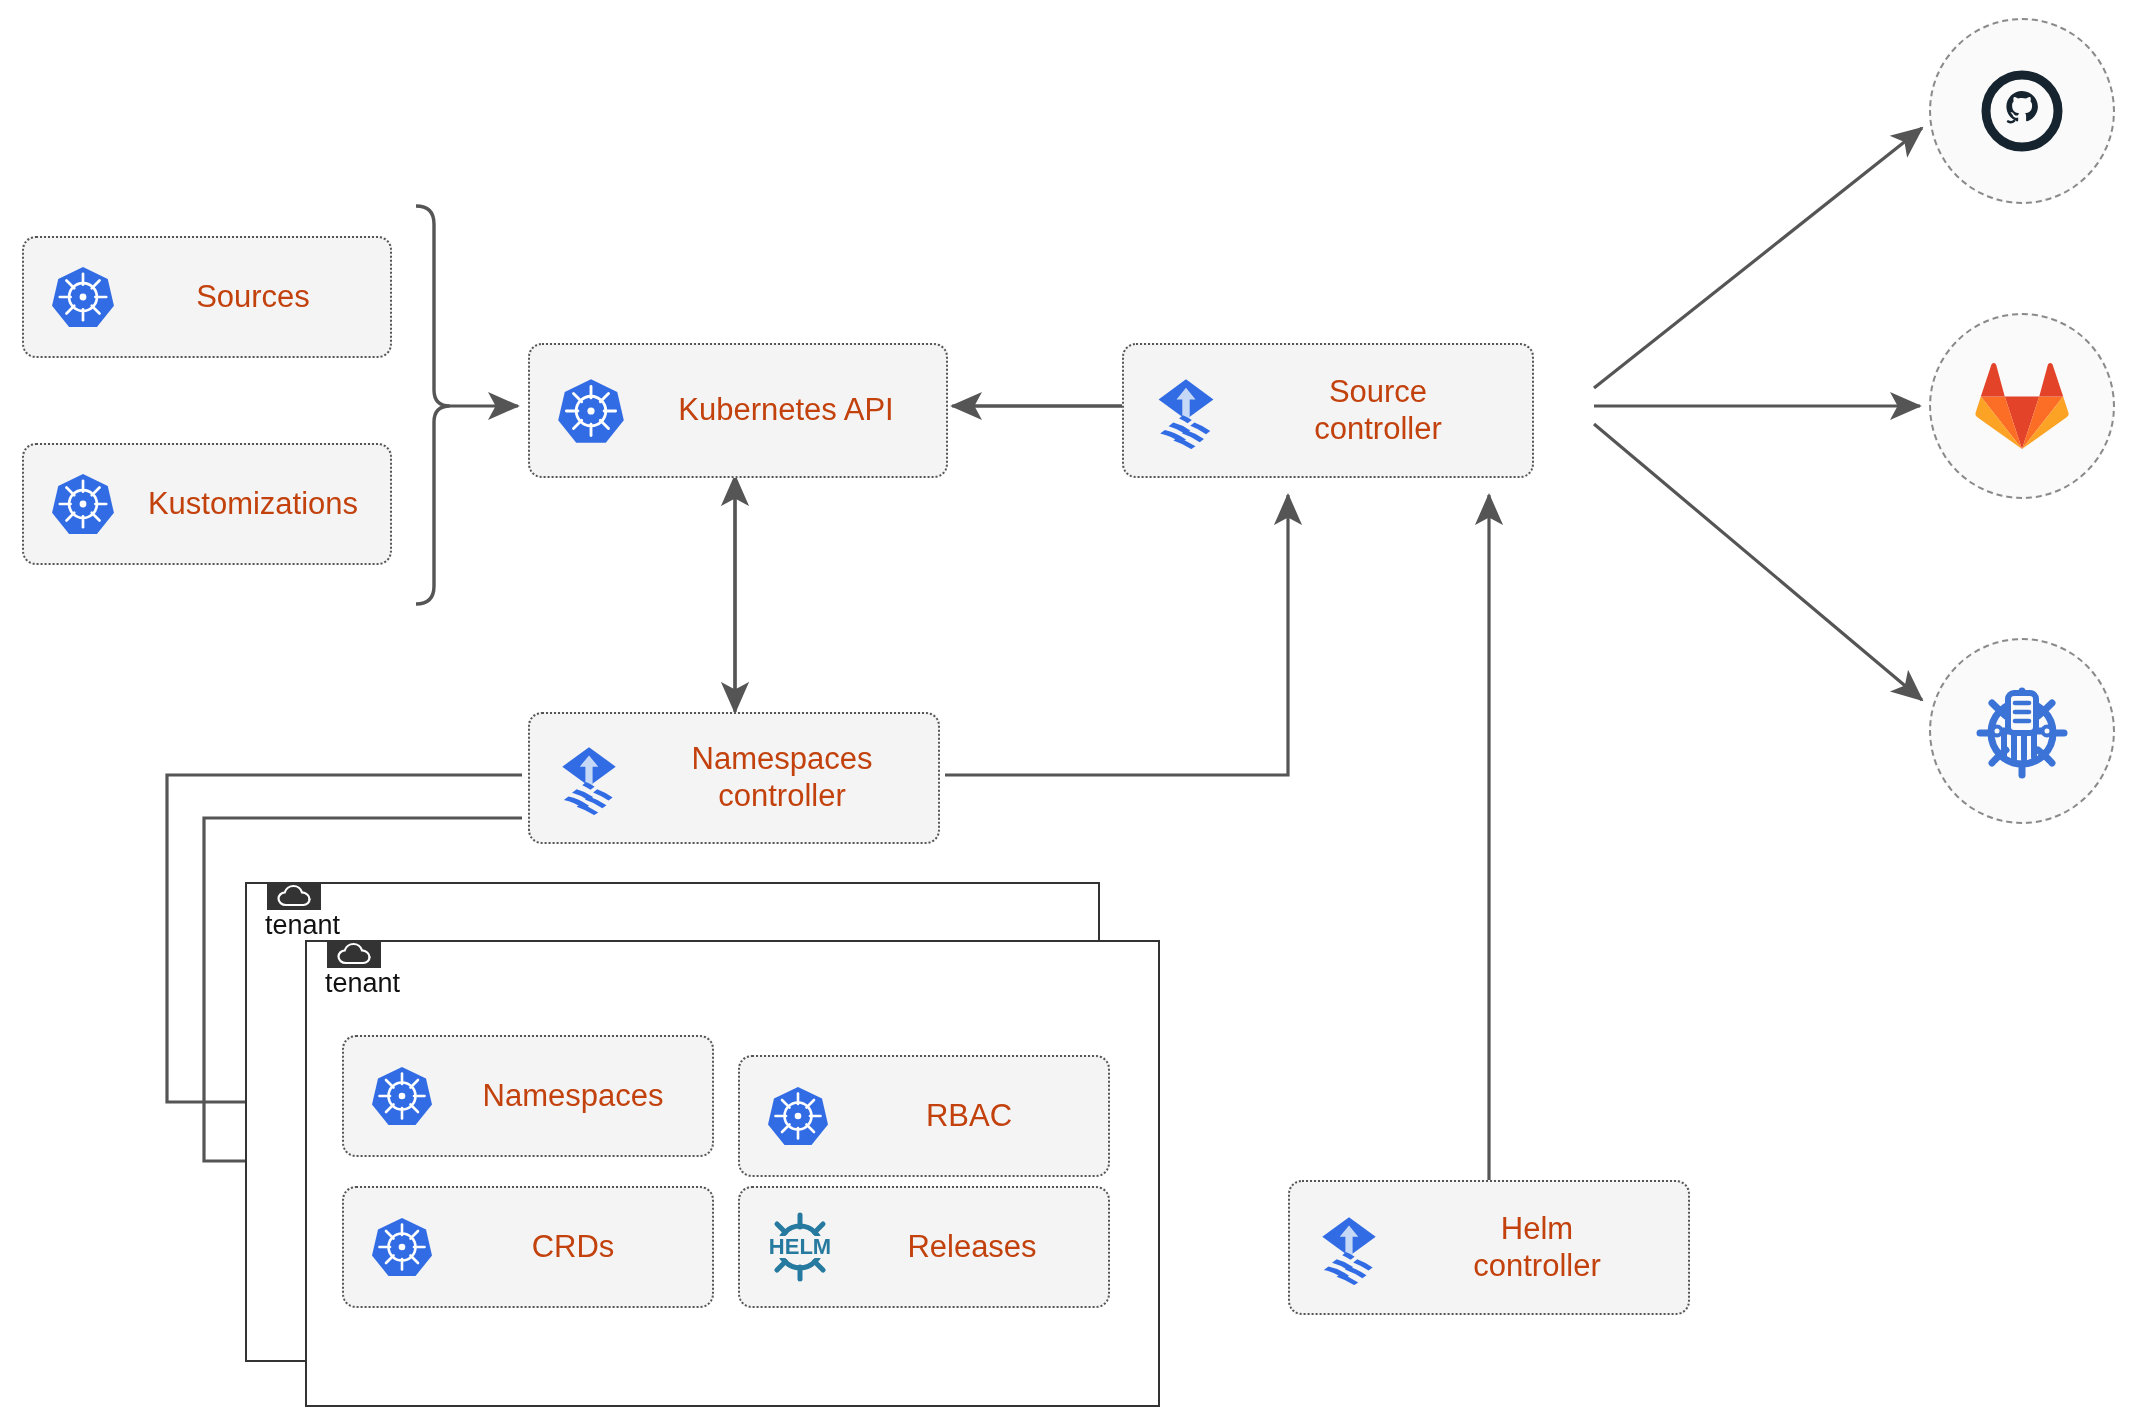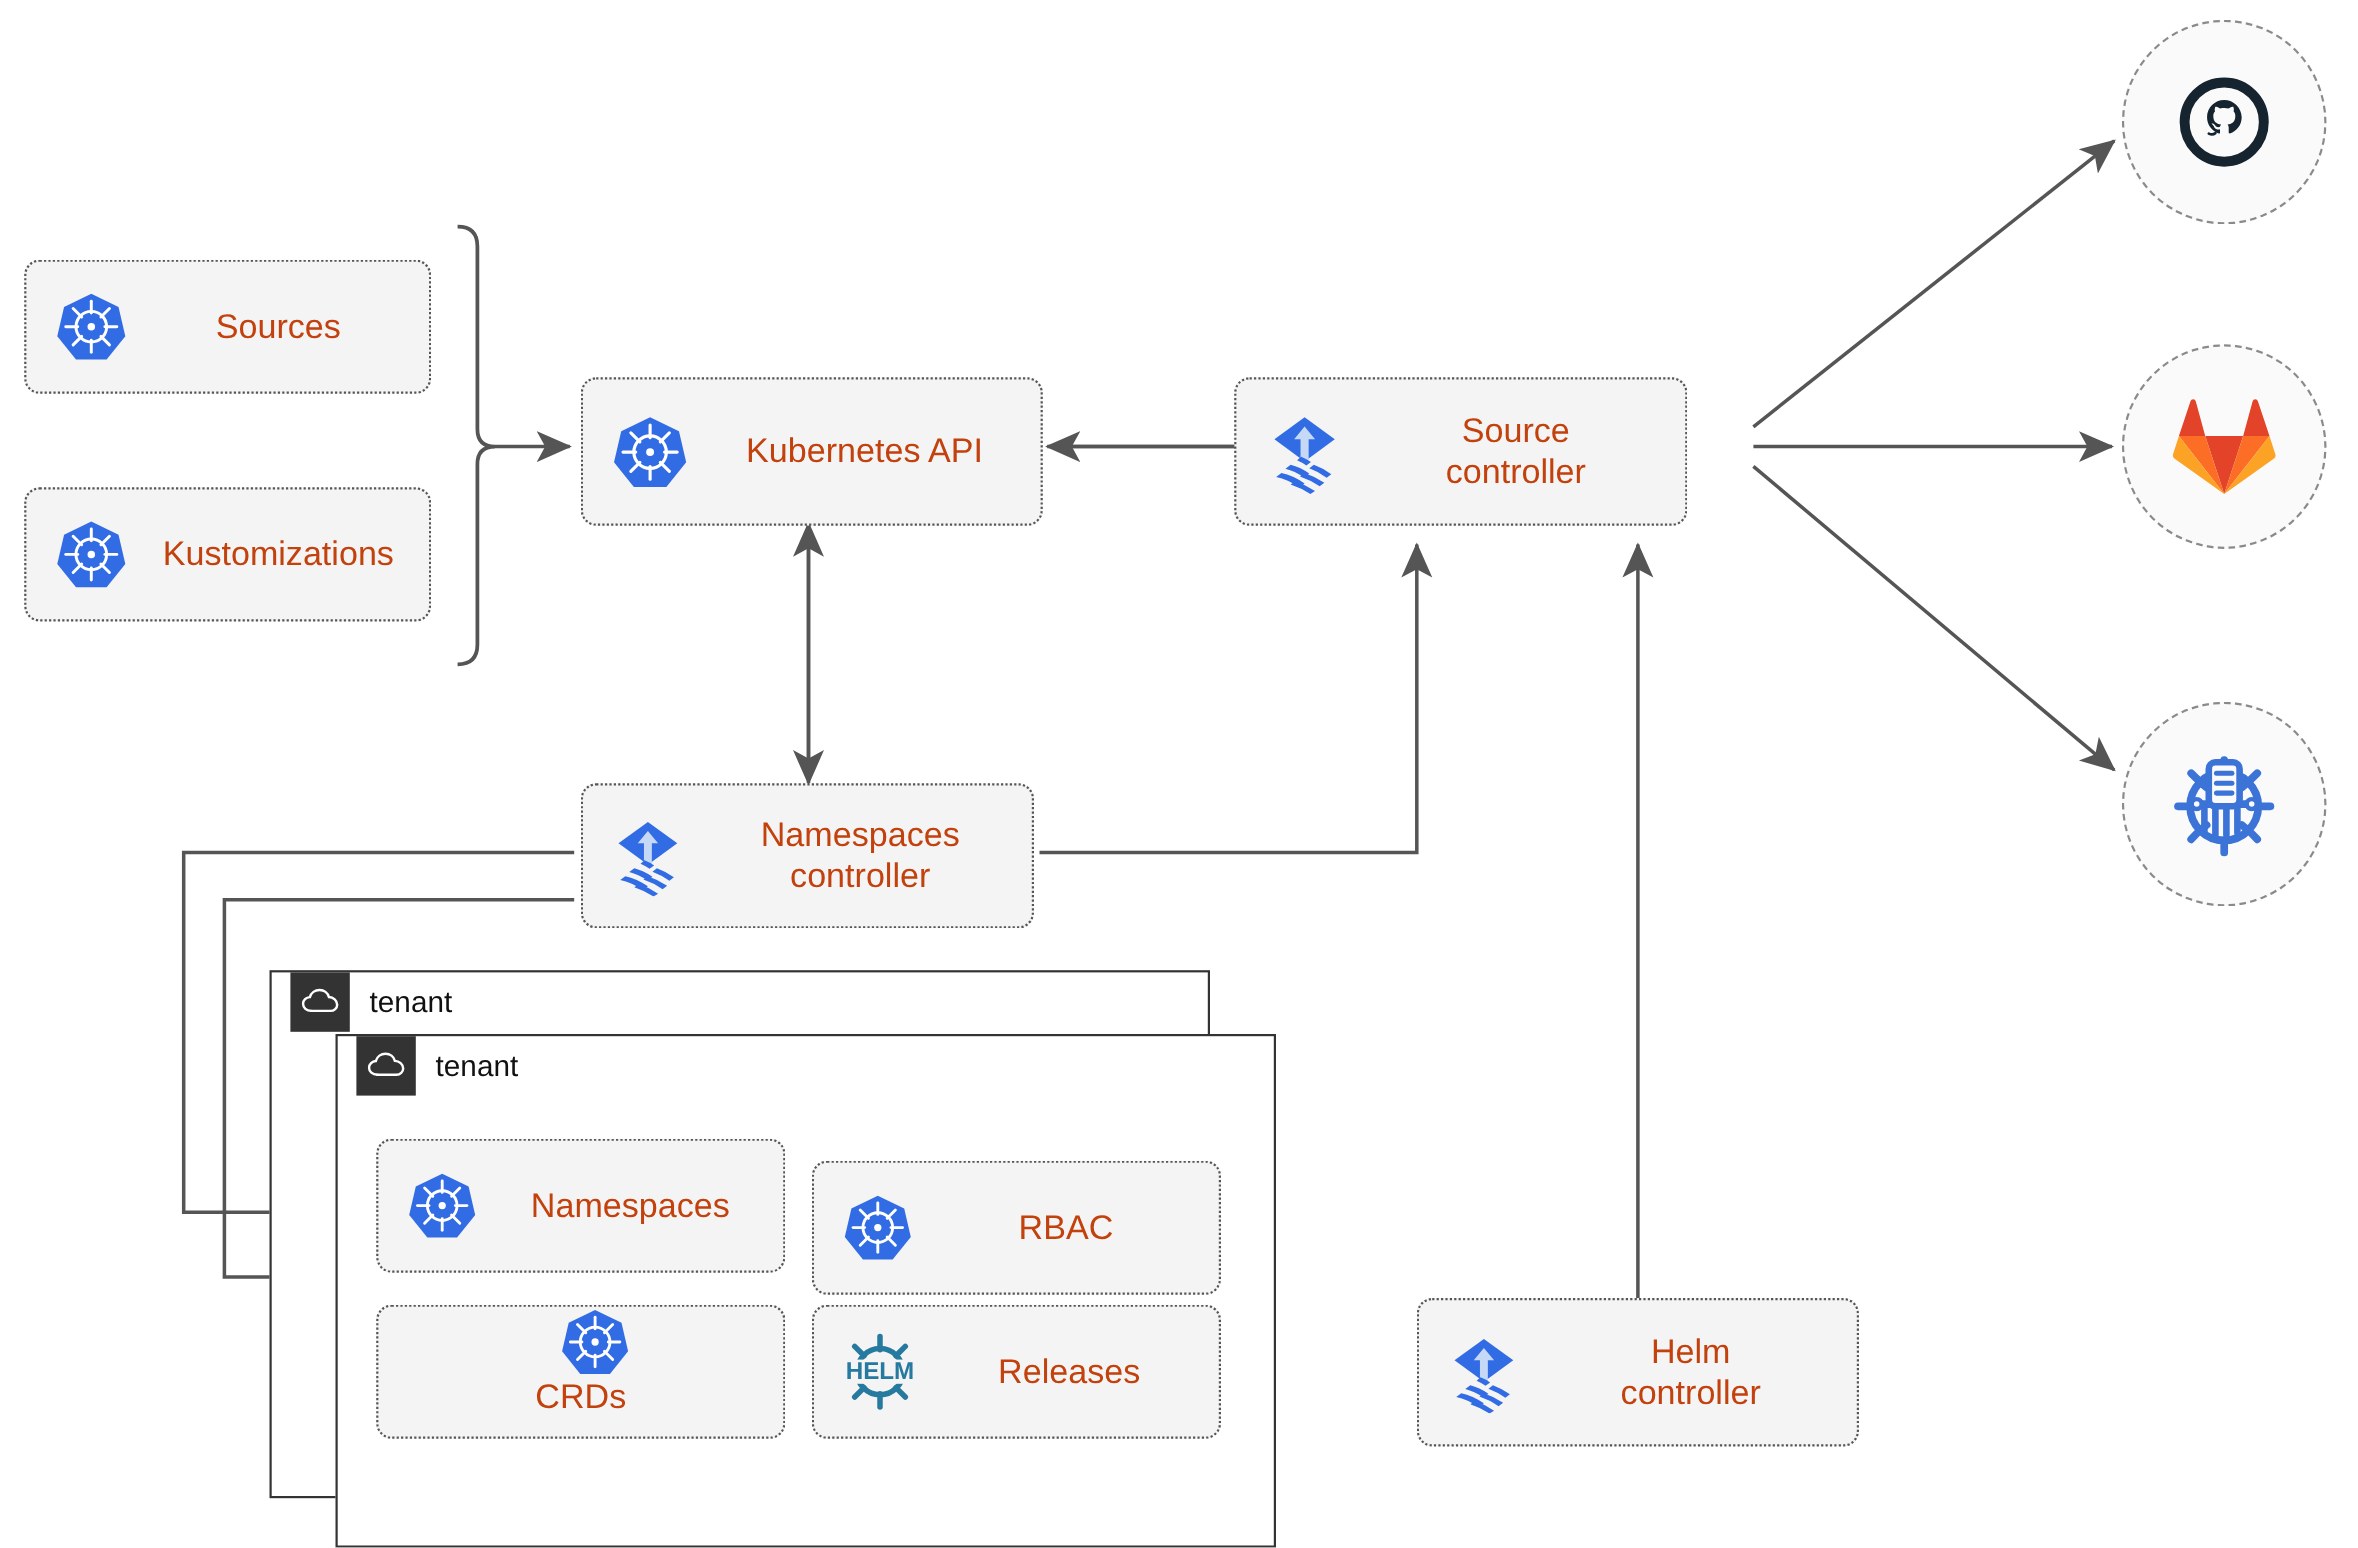--- a/index.html
+++ b/index.html
@@ -37,22 +37,22 @@
   }
 
   
   .tenant{
     position:absolute;
     background:#ffffff;
     border:2px solid #333;
     box-sizing:border-box;
   }
   .tenant .tbar{
-    position:absolute;top:0;left:17px;
-    height:54px;display:flex;align-items:center;
+    position:absolute;top:0;left:0;
+    height:54px;display:flex;align-items:center;flex-direction:column;
   }
   .tenant .tchip{
     width:54px;height:54px;background:#333;
     display:flex;align-items:center;justify-content:center;
   }
   .tenant .tname{
     margin-left:18px;font-size:27px;color:#111;
   }
 
   
@@ -284,21 +284,21 @@
           <line x1="16" y1="16" x2="23.5" y2="23.5"></line>
             <line x1="40.5" y1="40.5" x2="48" y2="48"></line>
           <line x1="48" y1="16" x2="40.5" y2="23.5"></line>
             <line x1="23.5" y1="40.5" x2="16" y2="48"></line>
         </g>
       </svg>
     </div>
     <div class="label">RBAC</div>
   </div>
 
-  <div class="node" style="left:342px;top:1186px;width:372px;height:122px;flex-direction:column;">
+  <div class="node" style="left:342px;top:1186px;width:372px;height:122px;">
     <div class="icon" style="margin-left:26px;">
       <svg width="64" height="64" viewBox="0 0 64 64" aria-hidden="true">
         <path d="M32 3 L56 14.6 L62 40.5 L45.5 61 L18.5 61 L2 40.5 L8 14.6 Z" fill="#326CE5"></path>
         <g stroke="#fff" stroke-width="2.6" fill="none" stroke-linecap="round">
           <circle cx="32" cy="32" r="13.5"></circle>
           <circle cx="32" cy="32" r="3.3" fill="#fff" stroke="none"></circle>
           <line x1="32" y1="9.5" x2="32" y2="20"></line>
             <line x1="32" y1="44" x2="32" y2="54.5"></line>
           <line x1="9.5" y1="32" x2="20" y2="32"></line>
             <line x1="44" y1="32" x2="54.5" y2="32"></line>

